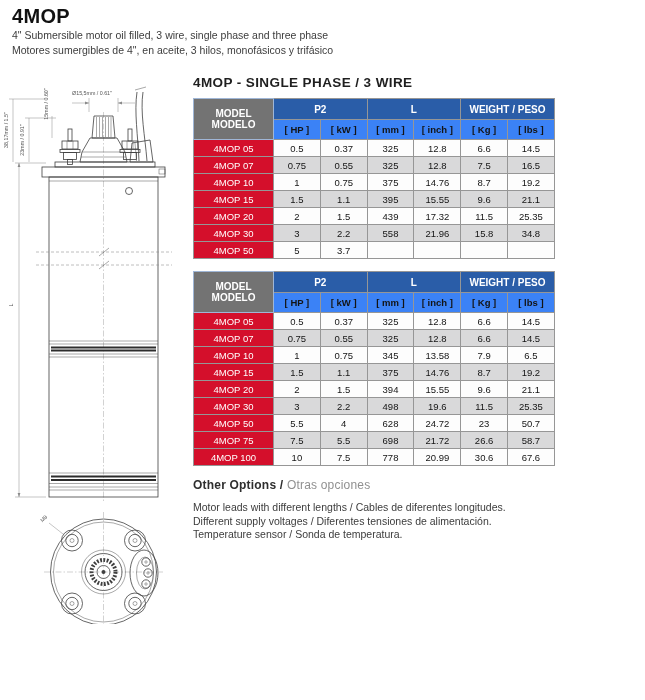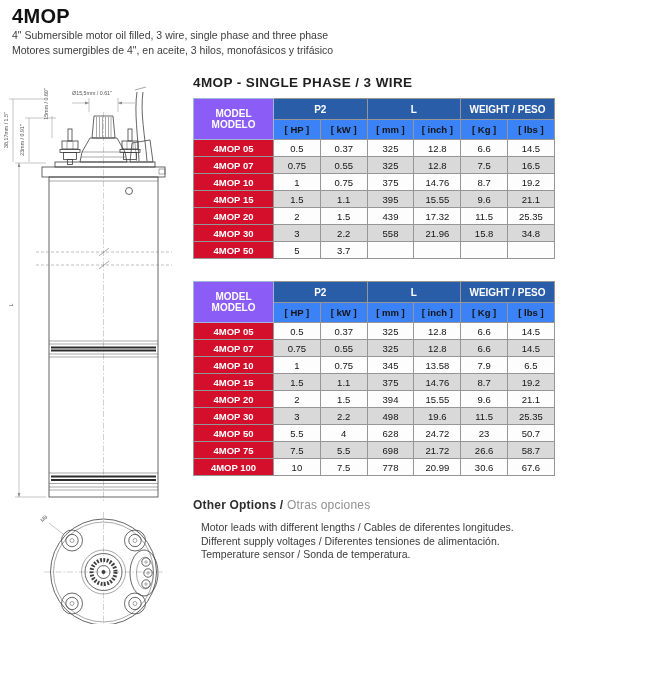--- a/index.html
+++ b/index.html
@@ -7,39 +7,39 @@
   .page{position:relative;width:645px;height:624px;background:#fff;overflow:hidden;}
 
   
   .doc-header{position:absolute;left:12px;top:5px;width:560px;}
   .doc-title{font-size:20px;font-weight:bold;color:#111;line-height:22px;letter-spacing:.3px;}
   .doc-sub{font-size:10.5px;color:#3c3c3c;line-height:12.5px;margin-top:2px;}
 
   
   .main{position:absolute;left:193px;top:74px;width:364px;}
   .section-title{font-size:13.5px;font-weight:bold;color:#1f1f1f;letter-spacing:.4px;line-height:18px;margin-bottom:6px;white-space:nowrap;}
-  .tbl-wrap{margin-bottom:22px;}
+  .tbl-wrap{margin-bottom:12px;}
 
   table.spec-table{border-collapse:collapse;table-layout:fixed;width:361px;}
   .spec-table col.c-model{width:80px;}
   .spec-table col.c-val{width:46.8px;}
   .spec-table td,.spec-table th{border:1px solid #969696;padding:0;text-align:center;vertical-align:middle;overflow:hidden;}
   .hdr-blue{background:#2a5da8;color:#fff;font-weight:bold;font-size:10px;height:20px;border-color:#9fb6d6 #6f90c0 #6f90c0 #9fb6d6;}
-  th.model-head{height:39px;line-height:11px;font-size:10px;background:#8b5cf6;color:#fff;border-color:#9fb6d6;}
+  th.model-head{height:39px;line-height:11px;font-size:10px;background:#737373;color:#fff;border-color:#9fb6d6;}
   .hdr-units{background:#3b82f6;color:#141414;font-weight:bold;font-size:9.5px;height:19px;}
-  .model-cell{background:#d40f2b;color:#fff;font-weight:bold;font-size:9.5px;height:16px;border-color:#e99aa5 #969696 #e99aa5 #969696;}
+  .model-cell{background:#d40f2b;color:#fff;font-weight:normal;font-size:9.5px;height:16px;border-color:#e99aa5 #969696 #e99aa5 #969696;}
   .val-cell{font-size:9.5px;height:16px;background:#fdfdfd;color:#141414;}
   tr.alt .val-cell{background:#d9d9da;}
 
   
   .other{margin-top:-2px;}
   .other-title{font-size:12px;line-height:18px;letter-spacing:.2px;}
   .other-title .en{font-weight:bold;color:#2e2e2e;}
   .other-title .es{font-weight:normal;color:#909090;}
-  .other-lines{margin-top:7px;font-size:10.5px;color:#3c3c3c;line-height:13.5px;margin-left:8px;}
+  .other-lines{margin-top:7px;font-size:10.5px;color:#3c3c3c;line-height:13.5px;}
 
   
   .drawing-svg{position:absolute;left:0;top:78px;}
   .ln{stroke:#3f3f3f;stroke-width:.8;fill:none;}
   .lnth{stroke:#3f3f3f;stroke-width:.45;fill:none;}
   .heavy{stroke:#2c2c2c;stroke-width:1.8;fill:none;}
   .dim{stroke:#8a8a8a;stroke-width:.5;fill:none;}
   .cl{stroke:#9a9a9a;stroke-width:.45;fill:none;stroke-dasharray:6 2 1.5 2;}
   .brk{stroke:#8a8a8a;stroke-width:.55;fill:none;stroke-dasharray:3 2;}
   .dimtext{font-family:"Liberation Sans",sans-serif;font-size:5.3px;fill:#555;}

